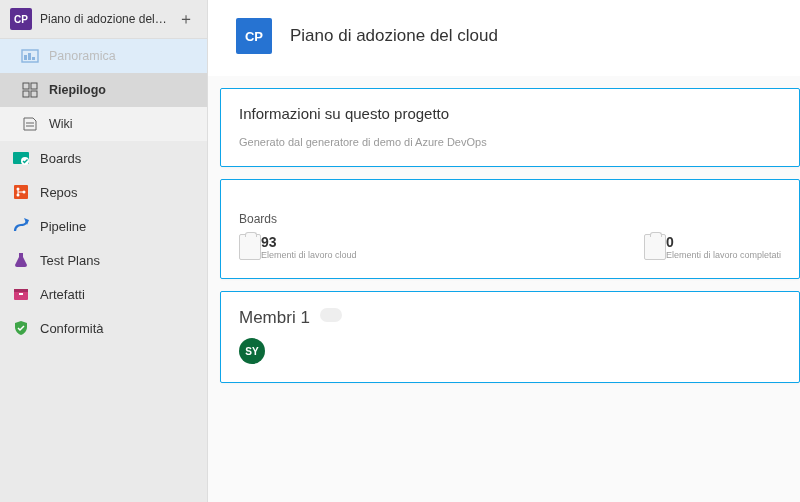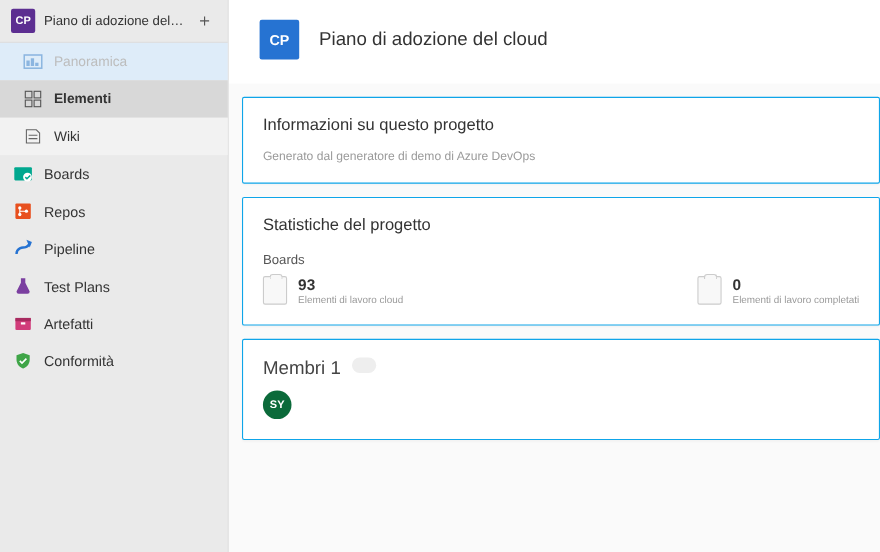--- a/index.html
+++ b/index.html
@@ -101,21 +101,21 @@
     padding: 16px 18px 18px 18px;
     border: 1px solid #0ea5e9;
     border-radius: 2px;
     box-shadow: 0 1px 2px rgba(0,0,0,0.03);
   }
   .card h3 { font-size: 15px; font-weight: 400; color: #333; margin-bottom: 14px; }
   .card .sub { font-size: 11px; color: #9a9a9a; }
   .stats-label { font-size: 12px; color: #555; margin: 16px 0 8px 0; }
   .stats-row { display: flex; gap: 60px; }
   .stat {
-    display: flex; align-items: flex-start; gap: 10px;
+    display: flex; align-items: flex-start; 
   }
   .stat .clip {
     width: 22px; height: 26px;
     border: 1px solid #ccc; border-radius: 2px;
     position: relative;
     background: #f8f8f8;
   }
   .stat .clip::before {
     content: '';
     position: absolute;
@@ -164,21 +164,21 @@
 
   <div class="nav-item sub active-gray">
     <span class="nav-icon">
       <svg viewBox="0 0 18 18">
           <rect x="2" y="2" width="6" height="6" fill="none" stroke="#555"></rect>
           <rect x="10" y="2" width="6" height="6" fill="none" stroke="#555"></rect>
           <rect x="2" y="10" width="6" height="6" fill="none" stroke="#555"></rect>
           <rect x="10" y="10" width="6" height="6" fill="none" stroke="#555"></rect>
         </svg>
     </span>
-    <span>Elementi</span>
+    <span>Riepilogo</span>
   </div>
 
 
   <div class="nav-item sub light">
     <span class="nav-icon">
       <svg viewBox="0 0 18 18">
           <path d="M3 3 h9 l3 3 v9 h-12 z" fill="none" stroke="#666"></path>
           <line x1="5" y1="8" x2="13" y2="8" stroke="#666"></line>
           <line x1="5" y1="11" x2="13" y2="11" stroke="#666"></line>
         </svg>
@@ -256,21 +256,20 @@
     <div class="main-badge">CP</div>
     <div class="main-title">Piano di adozione del cloud</div>
   </div>
 
   <div class="card">
     <h3>Informazioni su questo progetto</h3>
     <div class="sub">Generato dal generatore di demo di Azure DevOps</div>
   </div>
 
   <div class="card">
-    <h3>Statistiche del progetto</h3>
     <div class="stats-label">Boards</div>
     <div class="stats-row">
       <div class="stat">
         <div class="clip"></div>
         <div class="stat-text">
           <div class="num">93</div>
           <div class="lbl">Elementi di lavoro cloud</div>
         </div>
       </div>
       <div class="stat" style="margin-left:auto">

